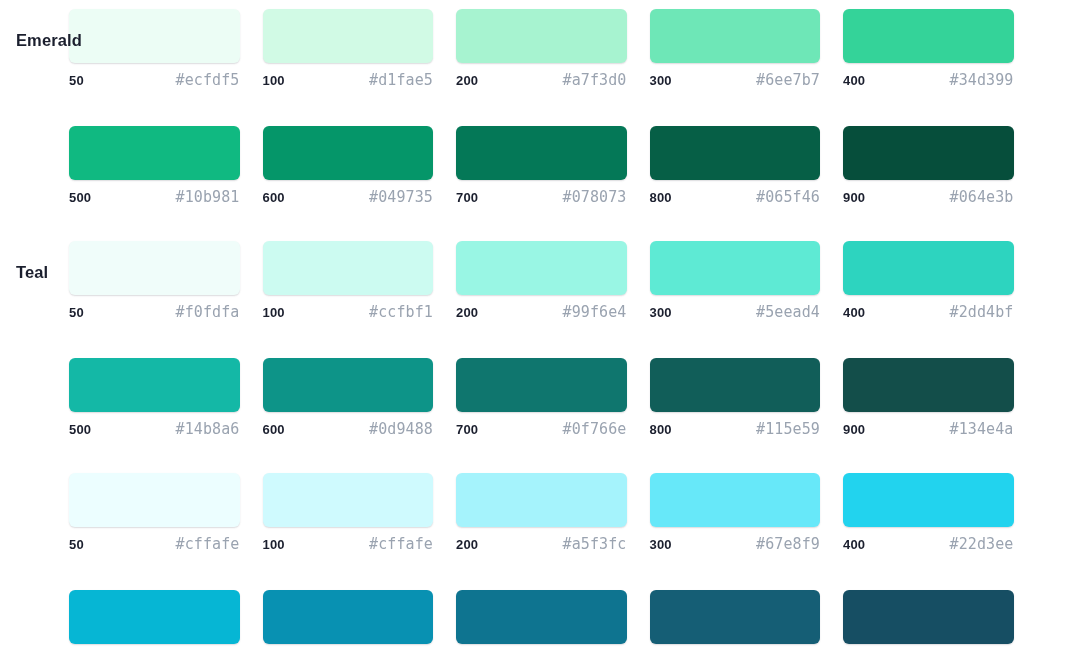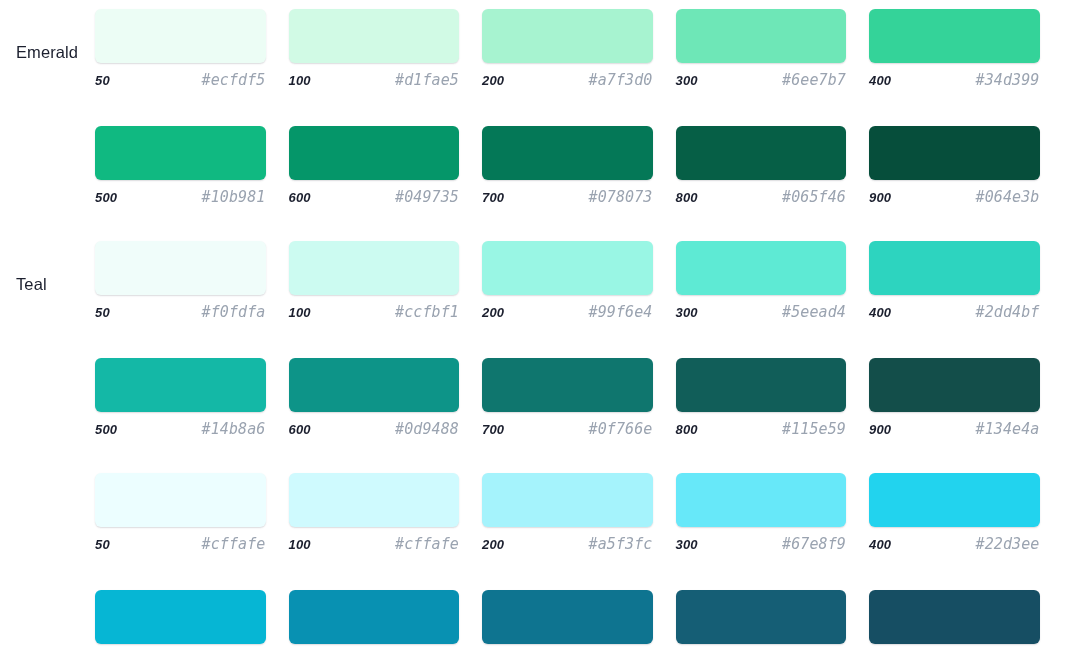--- a/index.html
+++ b/index.html
@@ -25,38 +25,37 @@
   }
 
   .palette-group {
     position: relative;
     height: 232px;
   }
 
   .group-label {
     position: absolute;
     left: 16px;
-    top: 16px;
+    top: 4px;
     width: 100px;
     height: 54px;
     line-height: 54px;
     font-size: 16.5px;
-    font-weight: normal;
+    font-weight: bold;
     color: #1b1f2e;
     letter-spacing: 0.1px;
     white-space: nowrap;
   }
 
   .swatch-row {
     display: flex;
     gap: 23px;
-    padding-left: 95px;
+    padding-left: 69px;
     padding-right: 13px;
     box-sizing: border-box;
-    font-style: italic;
   }
 
   .swatch-row + .swatch-row {
     margin-top: 37px;
   }
 
   .swatch-cell {
     width: 170.5px;
     flex: 0 0 170.5px;
   }

